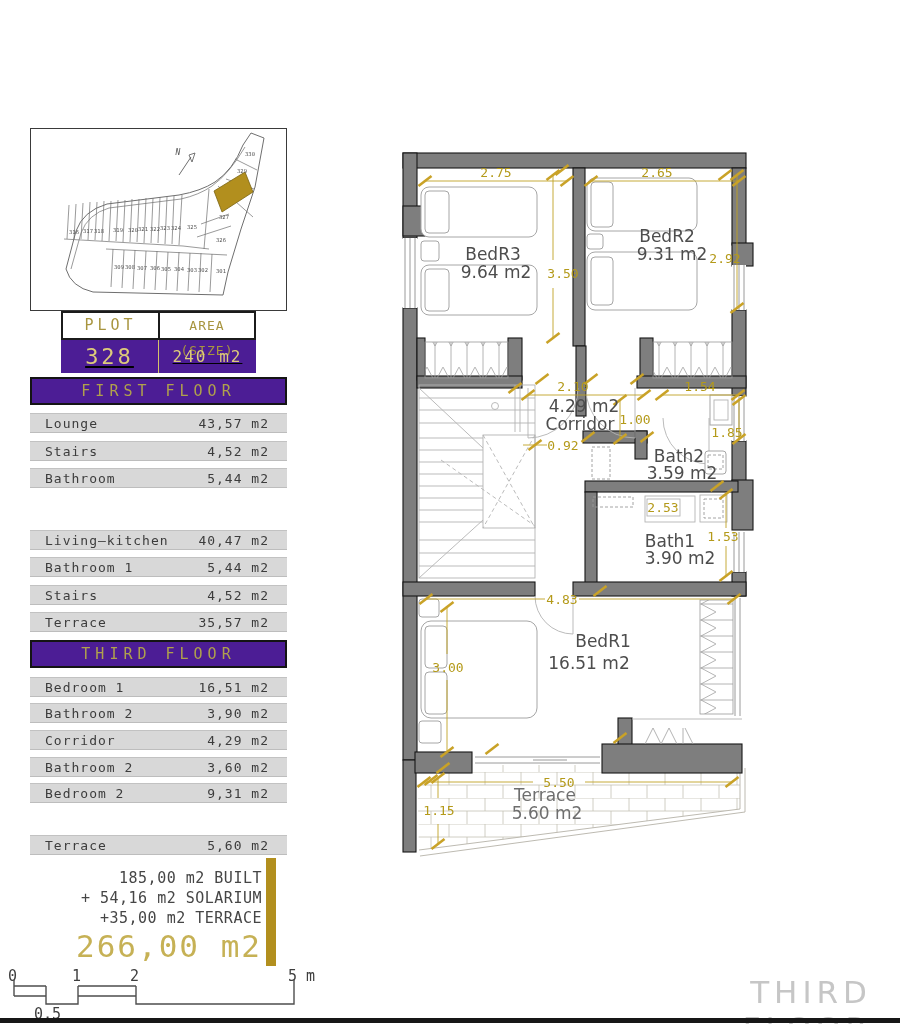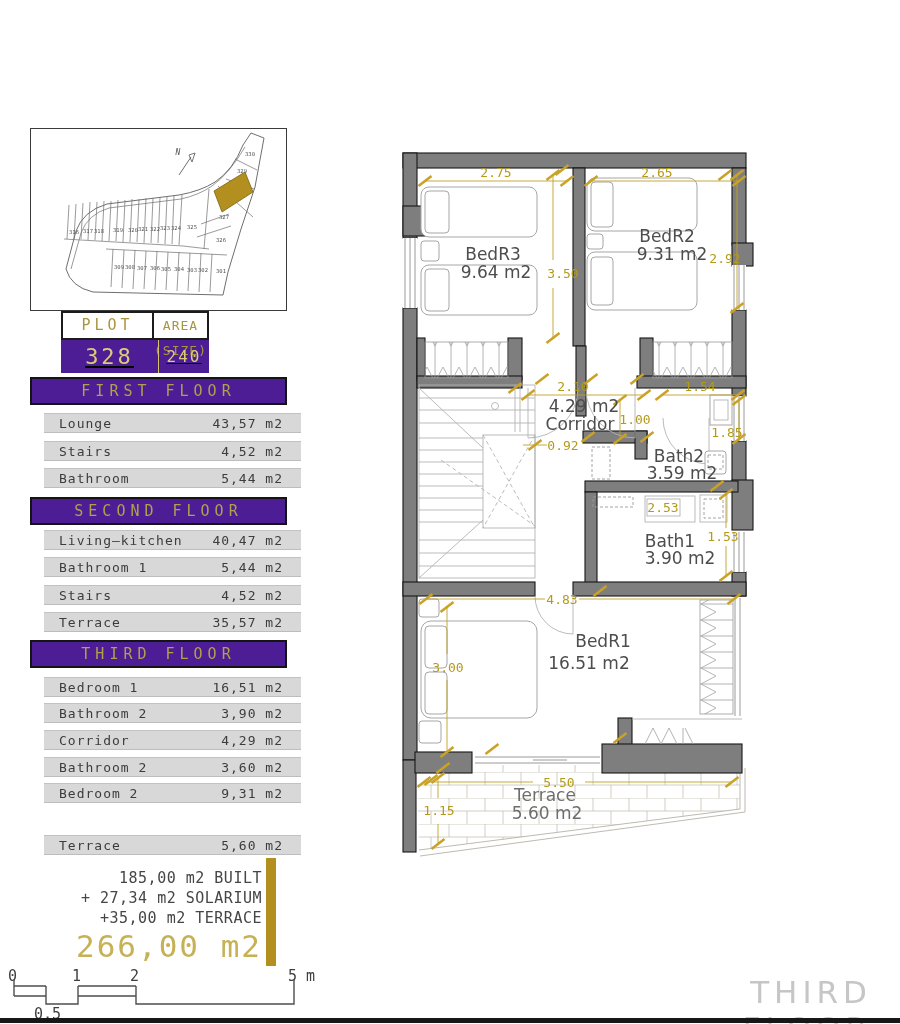--- a/index.html
+++ b/index.html
@@ -2,36 +2,36 @@
 <html><head>
 <meta charset="utf-8">
 <style>
   html,body{margin:0;padding:0;background:#ffffff;}
   #page{position:relative;width:900px;height:1024px;background:#fff;overflow:hidden;
         font-family:"DejaVu Sans Mono",monospace;}
   .abs{position:absolute;}
 
   
   #siteplan{left:30px;top:128px;width:255px;height:181px;border:1px solid #3a3a3a;background:#fff;}
-  #plotTable{left:61px;top:311px;width:148px;}
+  #plotTable{left:61px;top:311px;width:195px;}
   #plotHead{display:flex;height:25px;border:2px solid #1b1b1b;background:#fff;}
   #plotHead .c1{width:95px;border-right:2px solid #1b1b1b;color:#a8953f;font-size:15px;
       letter-spacing:4px;text-align:center;line-height:25px;}
   #plotHead .c2{flex:1;color:#a8953f;font-size:13px;letter-spacing:1px;text-align:center;line-height:25px;}
   #plotVal{display:flex;height:33px;background:#4c1d95;text-decoration:underline;}
   #plotVal .c1{width:97px;border-right:1px solid #d5c26a;color:#ddcb7a;font-size:22px;
       letter-spacing:3px;text-align:center;line-height:33px;}
   #plotVal .c2{flex:1;color:#ddcb7a;font-size:16px;letter-spacing:2px;text-align:center;line-height:33px;}
 
   #floorTables{left:30px;top:370px;width:257px;height:492px;}
   .floorHead{position:absolute;left:0;width:253px;height:24px;border:2px solid #141414;background:#4c1d95;
       color:#b0a14c;font-size:15px;letter-spacing:5px;text-align:center;line-height:24px;}
   .frow{position:absolute;left:0;width:257px;height:20px;background:#d8d8d8;
       border-top:1px solid #c2c2c2;border-bottom:1px solid #bdbdbd;box-sizing:border-box;
-      font-size:13px;color:#3c3c3c;letter-spacing:1px;line-height:19px;margin-left:14px;}
+      font-size:13px;color:#3c3c3c;letter-spacing:1px;line-height:19px;}
   .frow .lab{position:absolute;left:15px;}
   .frow .val{position:absolute;right:18px;}
 
   #summary{left:30px;top:868px;width:232px;text-align:right;color:#464646;
       font-size:15px;line-height:20px;letter-spacing:0.5px;}
   #totalArea{left:30px;top:928px;width:232px;text-align:right;color:#c6b155;
       font-size:31px;letter-spacing:2px;}
   #goldBar{left:266px;top:858px;width:10px;height:108px;background:#b28f1e;}
 
   #titleBR{left:600px;top:974px;width:272px;text-align:right;color:#c6c6c6;
@@ -125,21 +125,20 @@
       </div>
     <div class="frow" style="top:71px">
         <span class="lab">Stairs</span>
         <span class="val">4,52 m2</span>
       </div>
     <div class="frow" style="top:98px">
         <span class="lab">Bathroom</span>
         <span class="val">5,44 m2</span>
       </div>
 
-    <div class="floorHead" style="top:127px">SECOND FLOOR</div>
     <div class="frow" style="top:160px">
         <span class="lab">Living—kitchen</span>
         <span class="val">40,47 m2</span>
       </div>
     <div class="frow" style="top:187px">
         <span class="lab">Bathroom 1</span>
         <span class="val">5,44 m2</span>
       </div>
     <div class="frow" style="top:215px">
         <span class="lab">Stairs</span>
@@ -172,21 +171,21 @@
         <span class="val">9,31 m2</span>
       </div>
     <div class="frow" style="top:465px">
         <span class="lab">Terrace</span>
         <span class="val">5,60 m2</span>
       </div>
   </div>
 
   <div id="summary" class="abs">
     <div>185,00 m2 BUILT</div>
-    <div>+ 27,34 m2 SOLARIUM</div>
+    <div>+ 54,16 m2 SOLARIUM</div>
     <div>+35,00 m2 TERRACE</div>
   </div>
   <div id="totalArea" class="abs">266,00 m2</div>
   <div id="goldBar" class="abs"></div>
 
   <div class="abs" style="left:6px;top:968px">
     <svg width="322" height="52" viewBox="0 0 322 52">
       <text class="sct" x="2" y="13">0</text>
       <text class="sct" x="66" y="13">1</text>
       <text class="sct" x="124" y="13">2</text>

